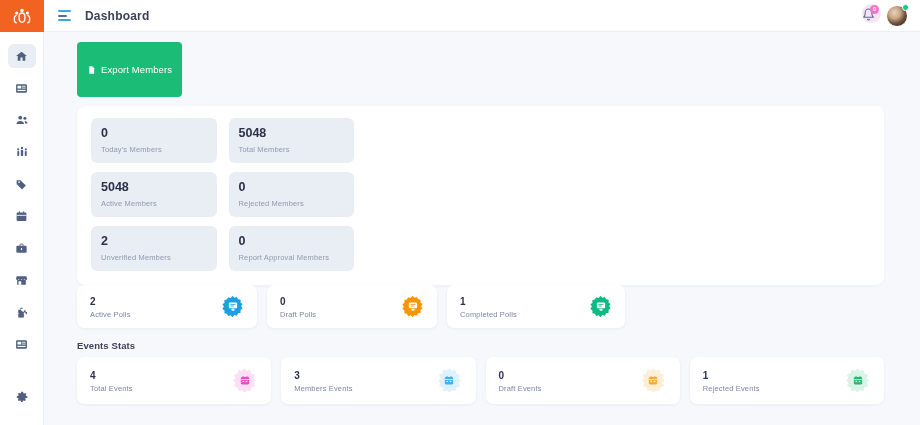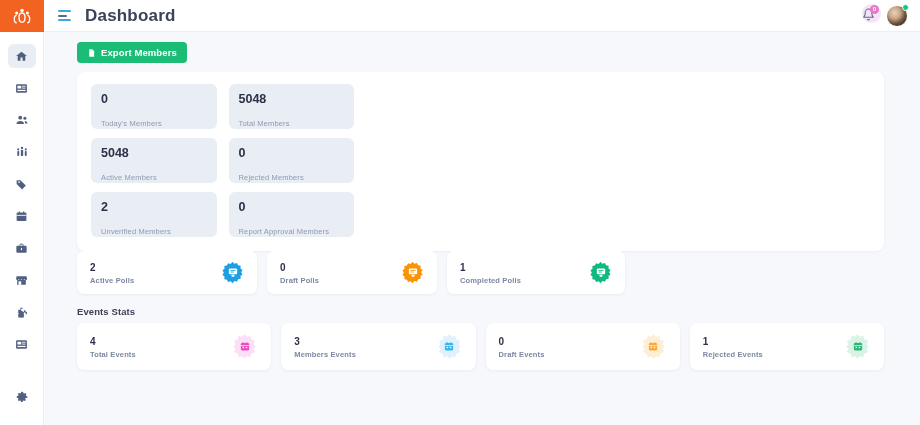--- a/index.html
+++ b/index.html
@@ -45,21 +45,21 @@
     border-bottom: 1px solid #eceef3;
     display: flex; align-items: center;
     padding: 0 12px 0 14px;
     flex: 0 0 32px;
   }
   .hamburger { display: flex; flex-direction: column; gap: 2.5px; cursor: pointer; margin-right: 14px; }
   .hamburger i { display: block; height: 2px; border-radius: 1px; background: #3ba9dd; }
   .hamburger i:nth-child(1) { width: 13px; }
   .hamburger i:nth-child(2) { width: 9px; background:#5a6b8c; }
   .hamburger i:nth-child(3) { width: 13px; }
-  .page-title { font-size: 17px; font-weight: bold; color: #3c4257; letter-spacing: .2px; }
+  .page-title { font-size: 12px; font-weight: bold; color: #3c4257; letter-spacing: .2px; }
   .topbar-right { margin-left: auto; display: flex; align-items: center; gap: 6px; }
   .bell-wrap { position: relative; width: 24px; height: 24px; display:flex; align-items:center; justify-content:center; cursor:pointer;}
   .bell-halo { position:absolute; right:-1px; top:0px; width:19px; height:19px; border-radius:50%; background:#f6e3f5; }
   .bell-wrap svg { position: relative; z-index: 2; }
   .bell-badge {
     position: absolute; z-index:3; top: 1px; right: 1px;
     min-width: 9px; height: 9px; padding: 0 1px;
     border-radius: 5px; background: #e879c6; color: #fff;
     font-size: 6px; line-height: 9px; text-align: center; font-weight: bold;
   }
@@ -76,21 +76,21 @@
     background: #16c784; border: 1.5px solid #fff;
   }
 
   
   .content { flex: 1 1 auto; padding: 10px 36px 0 33px; overflow: hidden; }
 
   .export-btn {
     display: inline-flex; align-items: center; gap: 5px;
     background: #1abc76; color: #ffffff;
     border: none; border-radius: 4px;
-    padding: 5px 10px; font-size: 9.5px; font-weight: bold;
+    padding: 22px 10px; font-size: 9.5px; font-weight: normal;
     font-family: "Liberation Sans", sans-serif;
     cursor: pointer; letter-spacing: .1px;
   }
   .export-btn svg { display: block; }
 
   .panel {
     background: #ffffff; border-radius: 8px;
     margin-top: 9px; padding: 12px 14px 14px 14px;
     box-shadow: 0 1px 3px rgba(30,40,70,.05);
   }
@@ -98,37 +98,37 @@
     font-size: 10.5px; font-weight: bold; color: #3c4257;
     margin-bottom: 10px; letter-spacing: .1px;
   }
 
   .mini-grid { display: grid; grid-template-columns: 1fr 1fr; gap: 9px 12px; width: 263px; }
   .mini-card {
     background: #e9edf4; border-radius: 6px;
     padding: 8px 10px 9px 10px; height: 45px;
   }
   .mini-value { font-size: 12.5px; font-weight: bold; color: #2b3148; line-height: 1.25; }
-  .mini-label { font-size: 7.5px; color: #8e9ab4; margin-top: 11px; letter-spacing: .15px; }
+  .mini-label { font-size: 7.5px; color: #8e9ab4; margin-top: 3px; letter-spacing: .15px; }
 
   .section-title {
     font-size: 9.5px; font-weight: bold; color: #3c4257;
     margin: 12px 0 6px 0; letter-spacing: .1px;
   }
 
   .stat-row { display: flex; gap: 10px; }
   .stat-card {
     background: #ffffff; border-radius: 7px;
     box-shadow: 0 1px 3px rgba(30,40,70,.06);
     display: flex; align-items: center; justify-content: space-between;
     padding: 11px 13px;
   }
   .stat-text { min-width: 0; }
   .stat-value { font-size: 10px; font-weight: bold; color: #2b3148; line-height: 1.3; }
-  .stat-label { font-size: 7.5px; color: #7b87a3; margin-top: 2px; letter-spacing: .15px; font-weight: bold; }
+  .stat-label { font-size: 7.5px; color: #7b87a3; margin-top: 2px; letter-spacing: .15px; }
   .stat-icon { flex: 0 0 auto; display:flex; align-items:center; justify-content:center; position: relative; }
 
   .polls-row .stat-card { flex: 0 0 auto; height: 43px; }
   .polls-row .stat-card:nth-child(1) { width: 180px; }
   .polls-row .stat-card:nth-child(2) { width: 170px; }
   .polls-row .stat-card:nth-child(3) { width: 178px; }
 
   .events-row .stat-card { flex: 1 1 0; height: 47px; }
 
   .burst { width: 23px; height: 23px; display:block; }

